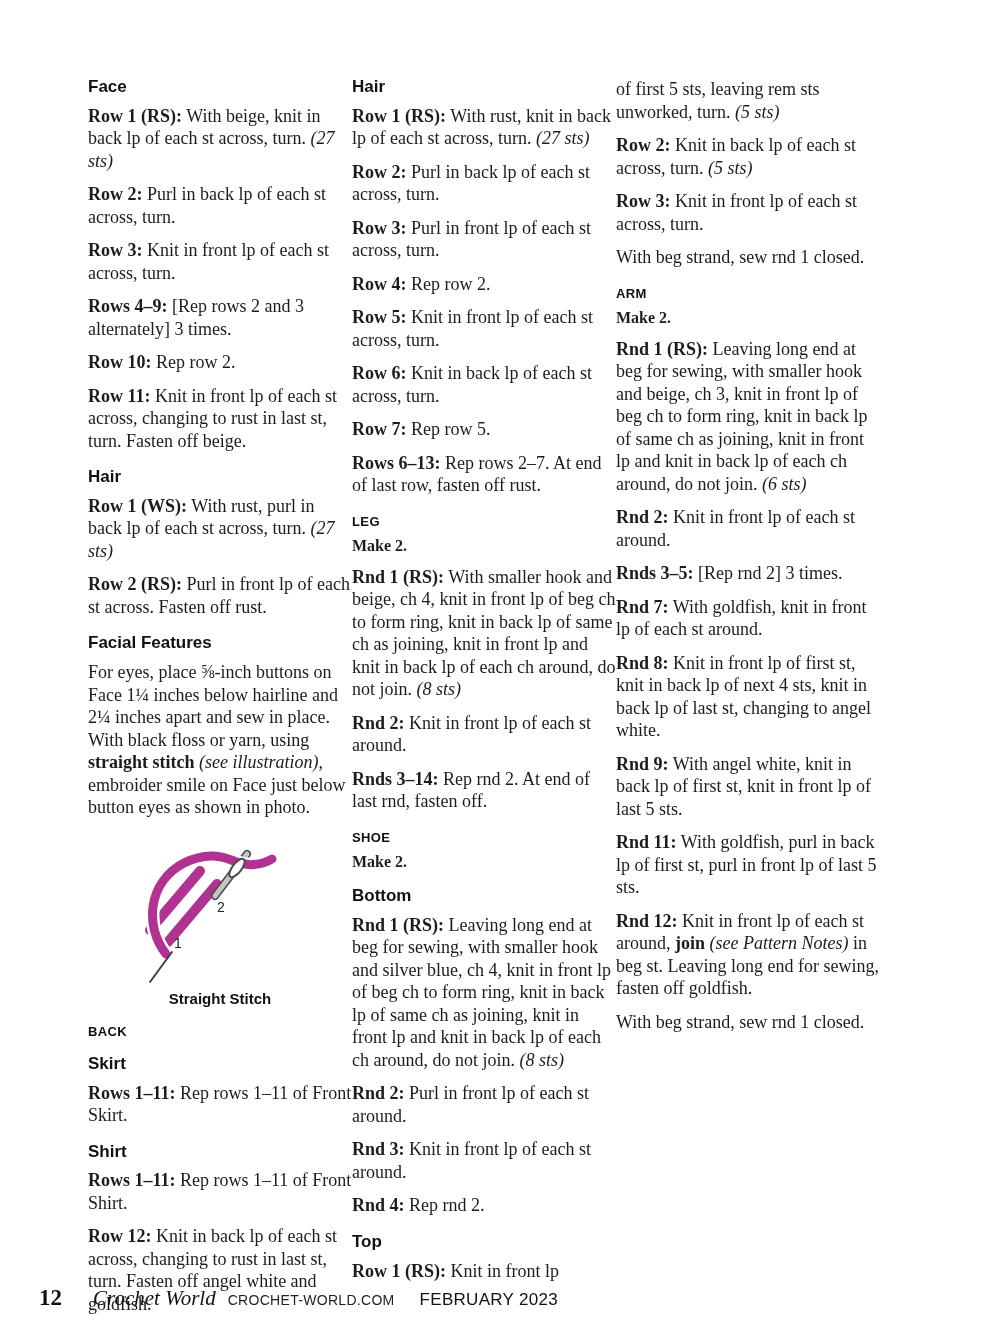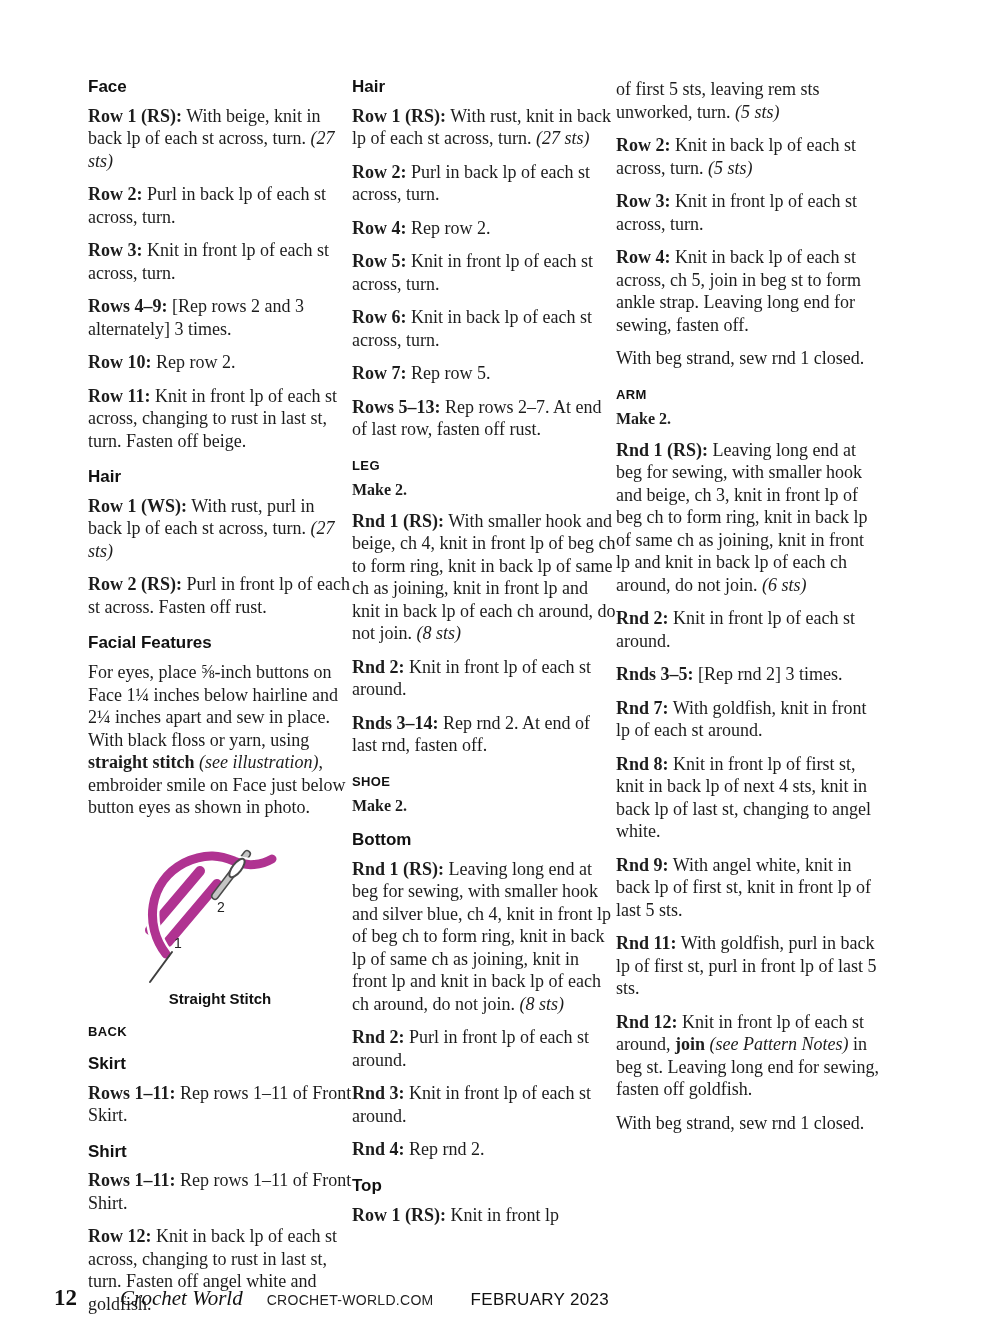--- a/index.html
+++ b/index.html
@@ -30,21 +30,21 @@
   }
   .illo-wrap{
     width:212px;margin:10px auto 2px auto;text-align:center;
   }
   .illo-svg{display:block;width:212px;height:158px;}
   .illo-caption{
     font-family:"Liberation Sans", sans-serif;font-weight:bold;
     font-size:15px;color:#111;margin-top:2px;margin-bottom:6px;
   }
   .footer{
-    position:absolute;left:54px;top:1285px;display:flex;align-items:baseline;gap:12px;
+    position:absolute;left:39px;top:1285px;display:flex;align-items:baseline;gap:0;
     white-space:nowrap;
     text-align:center;
   }
   .footer .pgnum{
     font-family:"Liberation Serif", serif;font-weight:bold;font-size:23px;color:#111;
   }
   .footer .mag{
     font-family:"Liberation Serif", serif;font-style:italic;font-size:21px;color:#111;
     margin-left:31px;
   }
@@ -104,45 +104,45 @@
         <div class="h3">Skirt</div>
         <div class="p"><span class="bold">Rows 1–11:</span><span> Rep rows 1–11 of Front Skirt.</span></div>
         <div class="h3">Shirt</div>
         <div class="p"><span class="bold">Rows 1–11:</span><span> Rep rows 1–11 of Front Shirt.</span></div>
         <div class="p"><span class="bold">Row 12:</span><span> Knit in back lp of each st across, changing to rust in last st, turn. Fasten off angel white and goldfish.</span></div>
       </div>
     <div class="col" id="col-1">
         <div class="h3">Hair</div>
         <div class="p"><span class="bold">Row 1 (RS):</span><span> With rust, knit in back lp of each st across, turn. </span><span class="ital">(27 sts)</span></div>
         <div class="p"><span class="bold">Row 2:</span><span> Purl in back lp of each st across, turn.</span></div>
+        <div class="p"><span class="bold">Row 3:</span><span> Purl in front lp of each st across, turn.</span></div>
         <div class="p"><span class="bold">Row 4:</span><span> Rep row 2.</span></div>
         <div class="p"><span class="bold">Row 5:</span><span> Knit in front lp of each st across, turn.</span></div>
         <div class="p"><span class="bold">Row 6:</span><span> Knit in back lp of each st across, turn.</span></div>
         <div class="p"><span class="bold">Row 7:</span><span> Rep row 5.</span></div>
-        <div class="p"><span class="bold">Rows 5–13:</span><span> Rep rows 2–7. At end of last row, fasten off rust.</span></div>
+        <div class="p"><span class="bold">Rows 6–13:</span><span> Rep rows 2–7. At end of last row, fasten off rust.</span></div>
         <div class="h2">LEG</div>
         <div class="mk">Make 2.</div>
         <div class="p"><span class="bold">Rnd 1 (RS):</span><span> With smaller hook and beige, ch 4, knit in front lp of beg ch to form ring, knit in back lp of same ch as joining, knit in front lp and knit in back lp of each ch around, do not join. </span><span class="ital">(8 sts)</span></div>
         <div class="p"><span class="bold">Rnd 2:</span><span> Knit in front lp of each st around.</span></div>
         <div class="p"><span class="bold">Rnds 3–14:</span><span> Rep rnd 2. At end of last rnd, fasten off.</span></div>
         <div class="h2">SHOE</div>
         <div class="mk">Make 2.</div>
         <div class="h3">Bottom</div>
         <div class="p"><span class="bold">Rnd 1 (RS):</span><span> Leaving long end at beg for sewing, with smaller hook and silver blue, ch 4, knit in front lp of beg ch to form ring, knit in back lp of same ch as joining, knit in front lp and knit in back lp of each ch around, do not join. </span><span class="ital">(8 sts)</span></div>
         <div class="p"><span class="bold">Rnd 2:</span><span> Purl in front lp of each st around.</span></div>
         <div class="p"><span class="bold">Rnd 3:</span><span> Knit in front lp of each st around.</span></div>
         <div class="p"><span class="bold">Rnd 4:</span><span> Rep rnd 2.</span></div>
         <div class="h3">Top</div>
         <div class="p"><span class="bold">Row 1 (RS):</span><span> Knit in front lp</span></div>
       </div>
     <div class="col" id="col-2">
         <div class="p"><span>of first 5 sts, leaving rem sts unworked, turn. </span><span class="ital">(5 sts)</span></div>
         <div class="p"><span class="bold">Row 2:</span><span> Knit in back lp of each st across, turn. </span><span class="ital">(5 sts)</span></div>
         <div class="p"><span class="bold">Row 3:</span><span> Knit in front lp of each st across, turn.</span></div>
-        <div class="p"><span class="bold">Row 4:</span><span> Knit in back lp of each st across, ch 5, join in beg st to form ankle strap. Leaving long end for sewing, fasten off.</span></div>
         <div class="p"><span>With beg strand, sew rnd 1 closed.</span></div>
         <div class="h2">ARM</div>
         <div class="mk">Make 2.</div>
         <div class="p"><span class="bold">Rnd 1 (RS):</span><span> Leaving long end at beg for sewing, with smaller hook and beige, ch 3, knit in front lp of beg ch to form ring, knit in back lp of same ch as joining, knit in front lp and knit in back lp of each ch around, do not join. </span><span class="ital">(6 sts)</span></div>
         <div class="p"><span class="bold">Rnd 2:</span><span> Knit in front lp of each st around.</span></div>
         <div class="p"><span class="bold">Rnds 3–5:</span><span> [Rep rnd 2] 3 times.</span></div>
         <div class="p"><span class="bold">Rnd 7:</span><span> With goldfish, knit in front lp of each st around.</span></div>
         <div class="p"><span class="bold">Rnd 8:</span><span> Knit in front lp of first st, knit in back lp of next 4 sts, knit in back lp of last st, changing to angel white.</span></div>
         <div class="p"><span class="bold">Rnd 9:</span><span> With angel white, knit in back lp of first st, knit in front lp of last 5 sts.</span></div>
         <div class="p"><span class="bold">Rnd 11:</span><span> With goldfish, purl in back lp of first st, purl in front lp of last 5 sts.</span></div>

